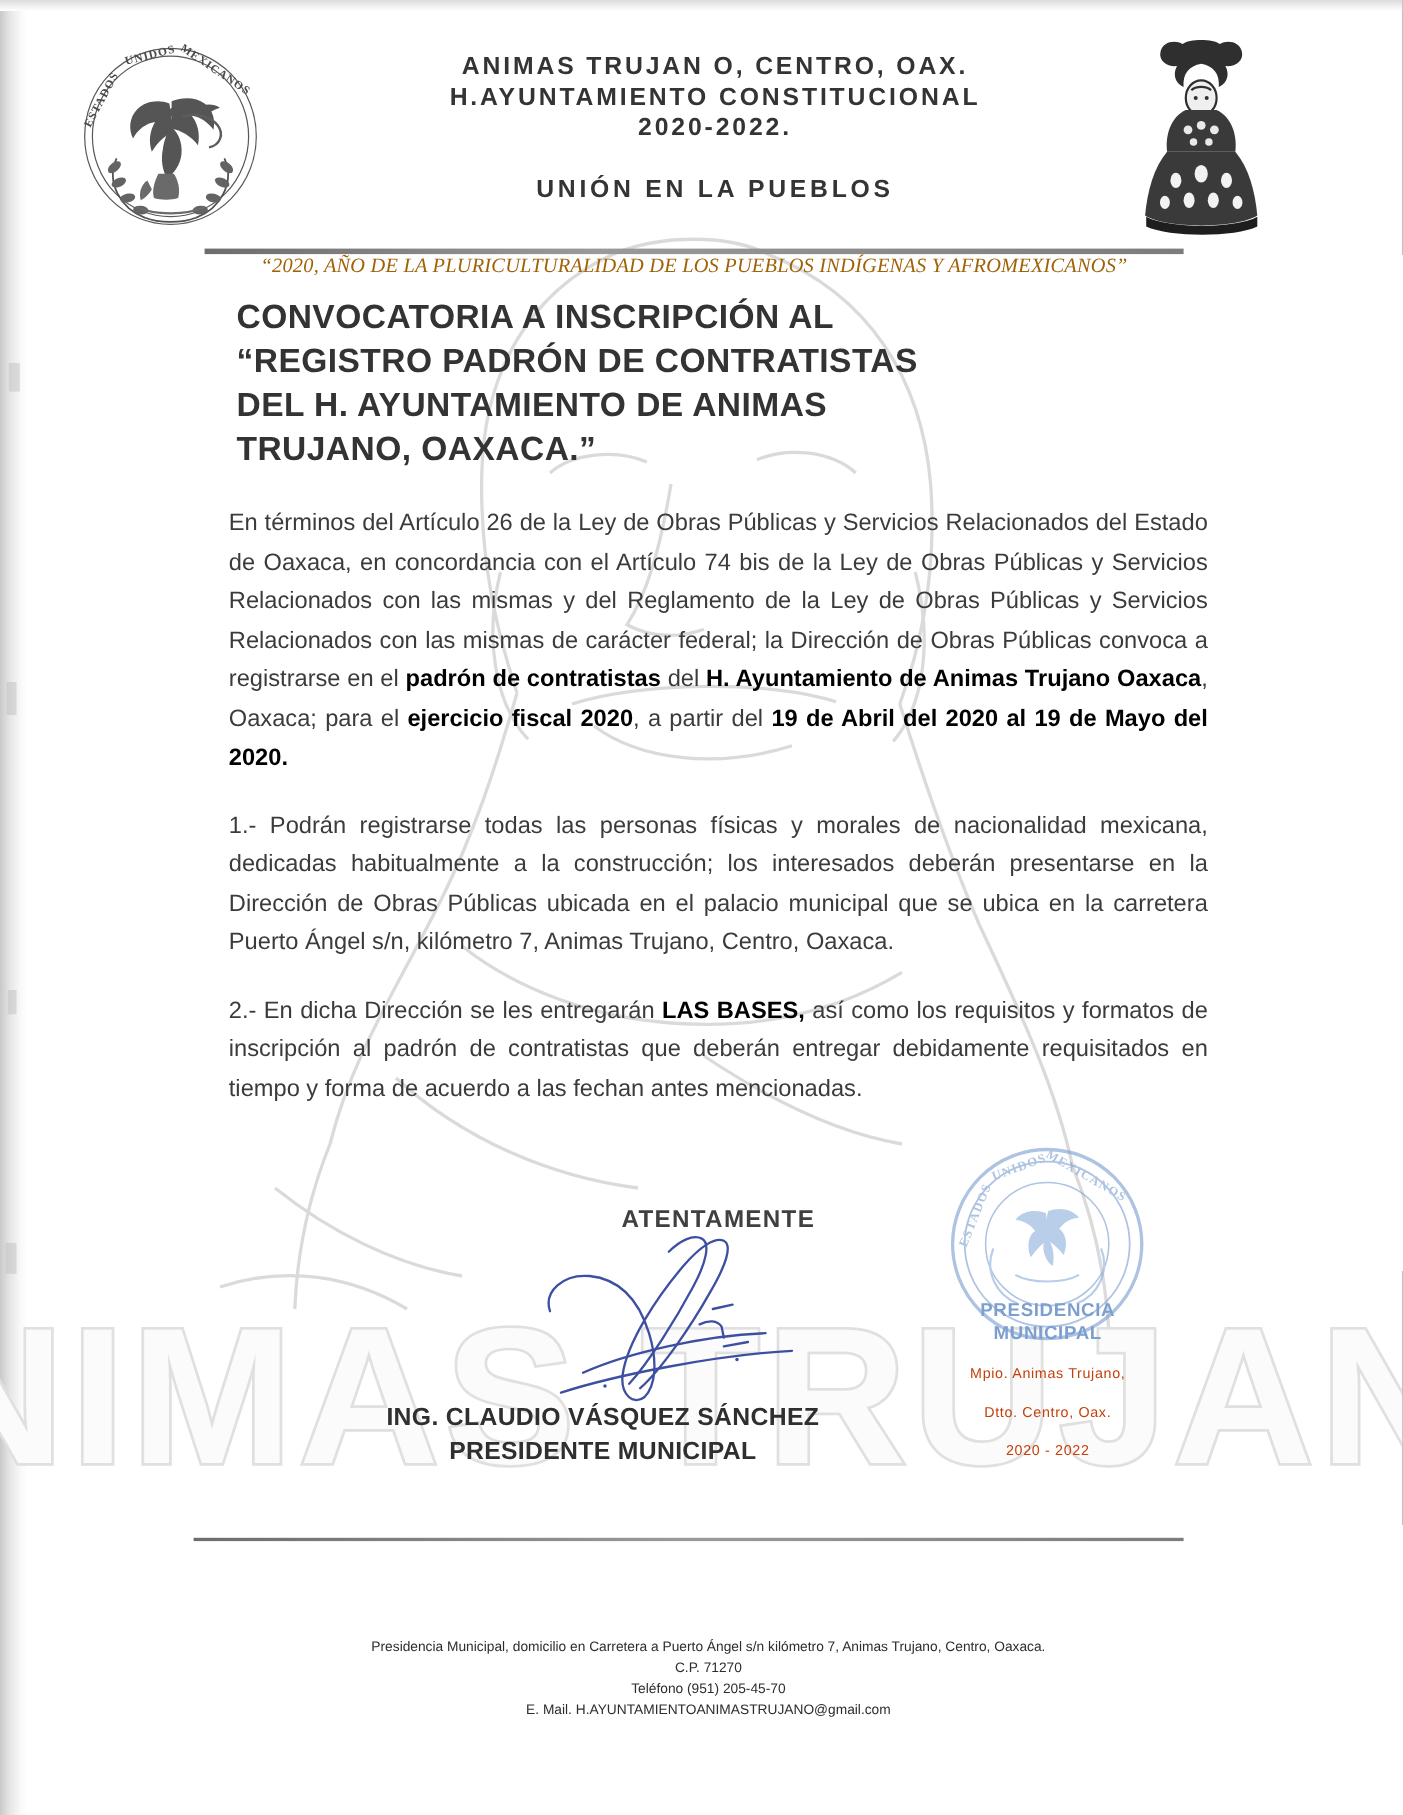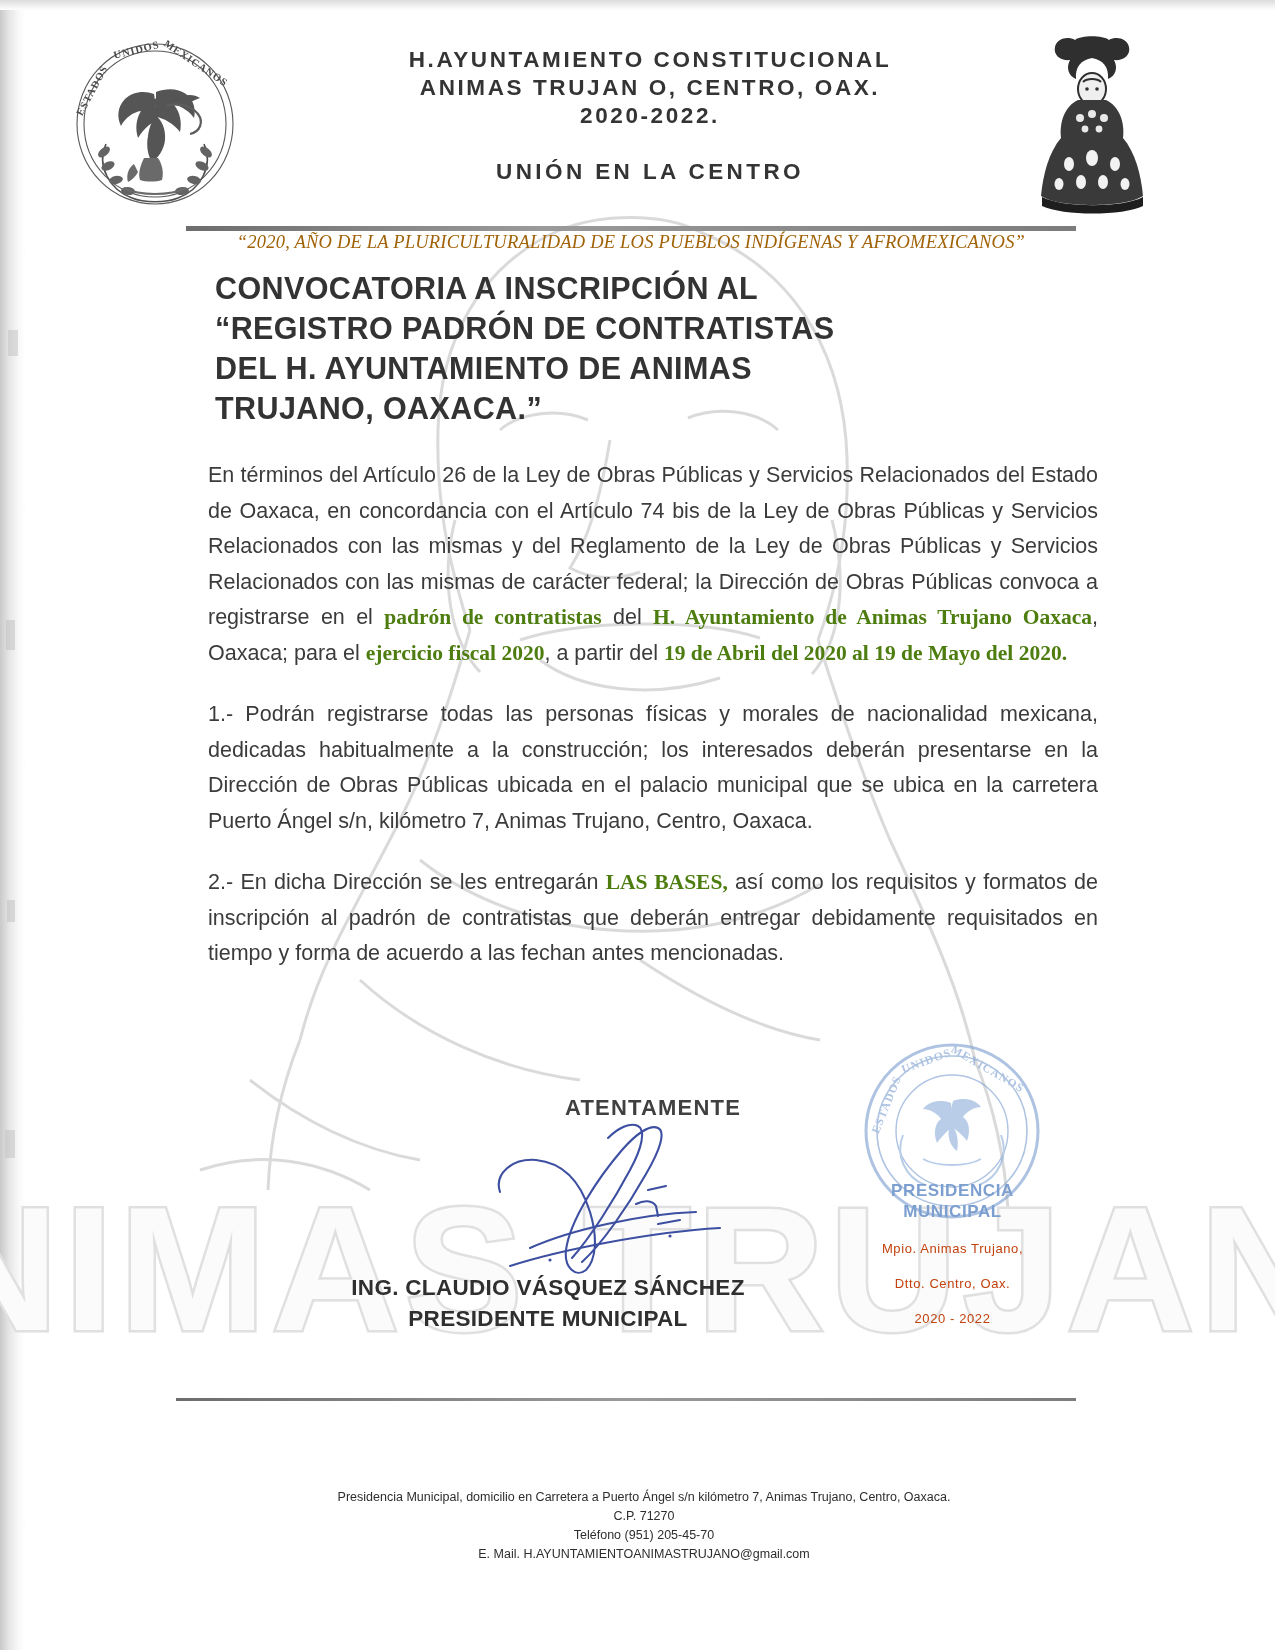--- a/index.html
+++ b/index.html
@@ -41,21 +41,21 @@
     color:#a16207;letter-spacing:.2px;white-space:nowrap;}
 
   
   .title{position:absolute;left:215px;top:268px;width:845px;text-align:left;
     color:#333;font-size:30.5px;font-weight:bold;line-height:40px;letter-spacing:.4px;}
 
   
   .body{position:absolute;left:208px;top:458px;width:890px;color:#3b3b3b;}
   .para{font-size:21.5px;line-height:35.5px;text-align:justify;text-justify:inter-word;
     margin:0 0 26px 0;}
-  .para b{font-weight:bold;color:#4d7c0f;font-family:Liberation Serif, serif;}
+  .para b{font-weight:bold;color:#000000;}
   .para.last{margin-bottom:0;}
 
   
   .sig-block{position:absolute;left:208px;top:1095px;width:890px;text-align:center;}
   .atentamente{font-size:22px;font-weight:bold;letter-spacing:1.2px;color:#404040;}
   .sig-svg{position:absolute;left:490px;top:1120px;width:260px;height:160px;}
   .sig-name{position:absolute;left:208px;top:1228px;width:680px;text-align:center;
     font-size:22.5px;font-weight:bold;color:#2f2f2f;letter-spacing:.3px;line-height:31px;margin-top:44px;}
 
   
@@ -162,24 +162,24 @@
           <path d="M74 118 C70 126 68 134 70 140 C76 142 86 142 92 140 C94 132 92 124 88 118 Z"></path>
           <path d="M64 124 C58 128 56 136 58 142 C62 140 66 136 68 132 Z"></path>
         </g>
         <g stroke="#6a6a6a" stroke-width="2" fill="none">
           <path d="M54 148 C70 156 100 156 116 148"></path>
         </g>
       </svg>
     </div>
 
     <div class="head-text">
+      <div class="h-line">ANIMAS TRUJAN O, CENTRO, OAX.</div>
       <div class="h-line">H.AYUNTAMIENTO CONSTITUCIONAL</div>
-      <div class="h-line">ANIMAS TRUJAN O, CENTRO, OAX.</div>
       <div class="h-line">2020-2022.</div>
-      <div class="h-sub">UNIÓN EN LA CENTRO</div>
+      <div class="h-sub">UNIÓN EN LA PUEBLOS</div>
     </div>
 
     <div class="dancer">
       <svg viewBox="0 0 115 185" xmlns="http://www.w3.org/2000/svg">
 
         <g fill="#2f2f2f">
           <path d="M40 6 C33 2 22 4 20 13 C18 22 27 27 35 26 C31 33 33 42 41 45 C40 33 46 26 57 24 C68 26 74 33 73 45 C81 42 83 33 79 26 C87 27 96 22 94 13 C92 4 81 2 74 6 C68 1 46 1 40 6 Z"></path>
         </g>
 
         <ellipse cx="57" cy="55" rx="14" ry="16" fill="#efefef" stroke="#2f2f2f" stroke-width="2"></ellipse>

